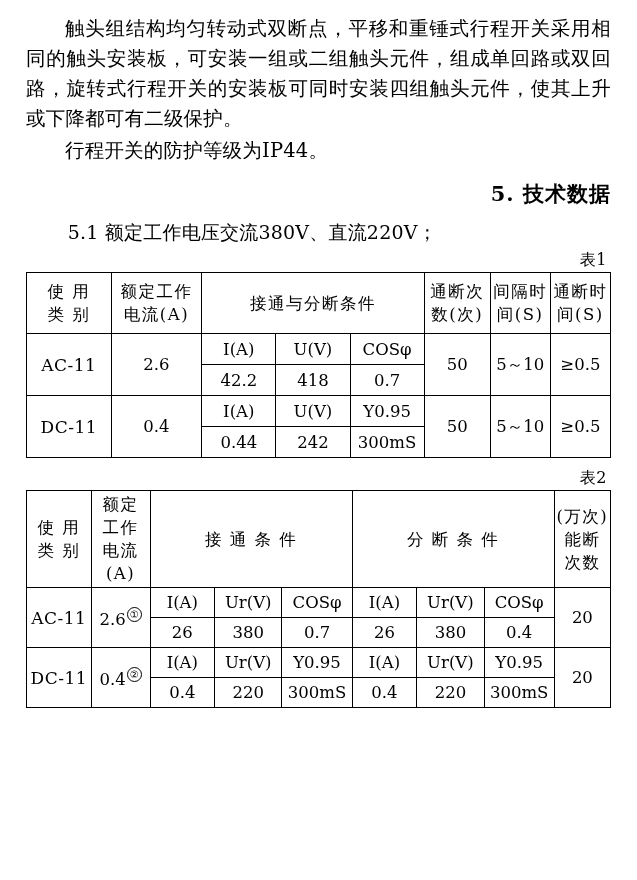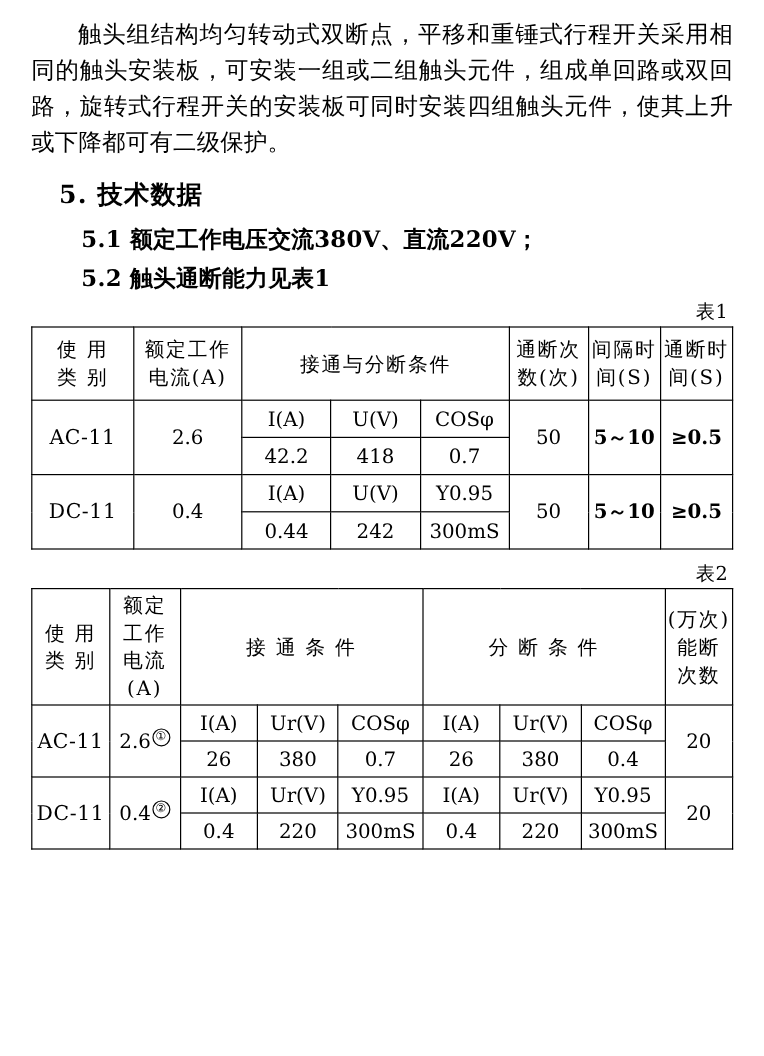--- a/index.html
+++ b/index.html
@@ -28,28 +28,28 @@
     text-align: justify;
     text-indent: 2em;
     letter-spacing: 0.2px;
   }
   h2.section-title {
     margin: 14px 0 10px 0;
     font-size: 21px;
     font-weight: bold;
     text-indent: 1.1em;
     letter-spacing: 1px;
+    text-align: right;
   }
   p.clause {
     margin: 0 0 3px 0;
     font-size: 19px;
     line-height: 29px;
     text-indent: 2.2em;
     letter-spacing: 0.2px;
-    font-weight: bold;
   }
   .table-caption {
     text-align: right;
     font-size: 16px;
     margin: 2px 4px 1px 0;
     letter-spacing: 0.5px;
   }
   table.data-table {
     border-collapse: collapse;
     width: 100%;
@@ -83,37 +83,37 @@
     border: 1px solid #000;
     border-radius: 50%;
     width: 13px;
     height: 13px;
     line-height: 13px;
     font-size: 10px;
     text-align: center;
     vertical-align: super;
     margin-left: 1px;
   }
-  .nowrap { white-space: nowrap; font-weight: bold; }
+  .nowrap { white-space: nowrap; }
   .spacer-8 { height: 8px; }
 </style>
 </head>
 <body>
 
 <div class="page">
 
   <p class="body-text">触头组结构均匀转动式双断点，平移和重锤式行程开关采用相同的触头安装板，可安装一组或二组触头元件，组成单回路或双回路，旋转式行程开关的安装板可同时安装四组触头元件，使其上升或下降都可有二级保护。</p>
+  <p class="body-text">行程开关的防护等级为IP44。</p>
 
   <h2 class="section-title">
     <span>5.</span>
     <span>技术数据</span>
   </h2>
 
   <p class="clause">5.1 额定工作电压交流380V、直流220V；</p>
-  <p class="clause">5.2 触头通断能力见表1</p>
 
   <div class="table-caption">表1</div>
 
   <table class="data-table t1">
     <colgroup>
       <col style="width:14.5%">
       <col style="width:15.5%">
       <col style="width:12.7%">
       <col style="width:12.7%">
       <col style="width:12.7%">

